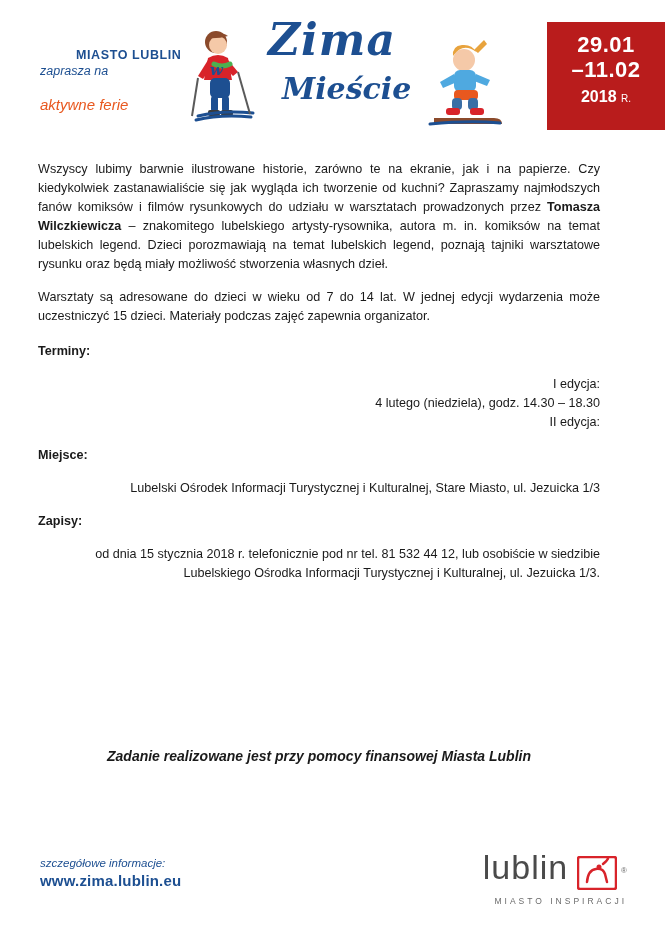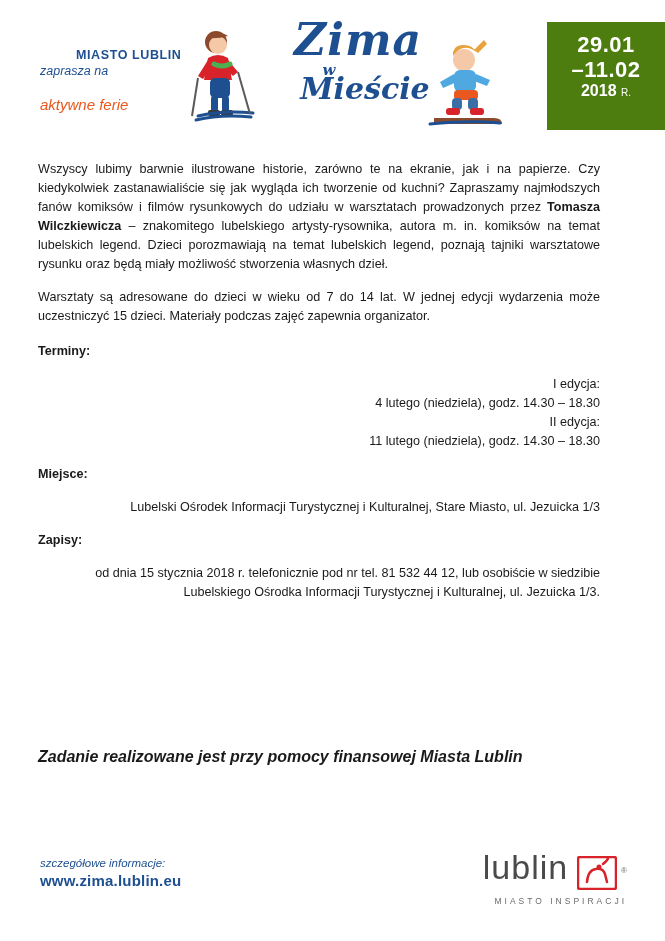--- a/index.html
+++ b/index.html
@@ -51,50 +51,50 @@
     color: #e8581f;
     margin-top: 18px;
   }
 
   .banner-right {
     position: absolute;
     right: 0;
     top: 22px;
     width: 118px;
     height: 108px;
-    background: #4d7c0f;
+    background: #b91c1c;
     color: #ffffff;
     text-align: center;
     padding-top: 10px;
     box-sizing: border-box;
   }
   .banner-right .d1,
   .banner-right .d2 {
     font-size: 22px;
     font-weight: bold;
     letter-spacing: 0.5px;
     line-height: 25px;
   }
   .banner-right .d3 {
     font-size: 16px;
     font-weight: bold;
-    margin-top: 0;
+    margin-top: 6px;
   }
   .banner-right .d3 small {
     font-size: 10px;
     font-weight: normal;
   }
 
   .logo-zima {
     position: absolute;
-    left: 278px;
+    left: 268px;
     top: 18px;
     width: 160px;
     height: 110px;
-    text-align: center;
+    text-align: left;
   }
   .logo-zima .z1 {
     font-family: "DejaVu Serif", serif;
     font-style: italic;
     font-weight: bold;
     font-size: 44px;
     color: #1d4f91;
     line-height: 44px;
     letter-spacing: 1px;
   }
@@ -144,21 +144,22 @@
   }
   .block { margin-bottom: 14px; }
   .block .ln { margin: 0; text-align: right; }
   .spacer-top { margin-top: 16px; }
 
   .footer-note {
     position: absolute;
     left: 38px;
     top: 748px;
     width: 562px;
-    font-size: 16px;
+    text-align: center;
+    font-size: 14px;
     font-style: italic;
     font-weight: bold;
   }
 
   
   .bottom {
     position: absolute;
     left: 0;
     bottom: 0;
     width: 665px;
@@ -286,21 +287,20 @@
     <span>Wszyscy lubimy barwnie ilustrowane historie, zarówno te na ekranie, jak i na papierze. Czy kiedykolwiek zastanawialiście się jak wygląda ich tworzenie od kuchni? Zapraszamy najmłodszych fanów  komiksów i filmów rysunkowych do udziału w warsztatach prowadzonych przez </span><span class="b">Tomasza Wilczkiewicza</span><span> – znakomitego lubelskiego artysty-rysownika, autora m. in. komiksów na temat lubelskich legend. Dzieci porozmawiają na temat lubelskich legend, poznają tajniki warsztatowe rysunku oraz będą miały możliwość stworzenia własnych dzieł.</span>
   </p>
 
   <p>Warsztaty są adresowane do dzieci w wieku od 7 do 14 lat. W jednej edycji wydarzenia może uczestniczyć 15 dzieci. Materiały podczas zajęć zapewnia organizator.</p>
 
   <div class="block spacer-top">
     <p class="section-head">Terminy:</p>
     <p class="ln">I edycja:</p>
     <p class="ln">4 lutego (niedziela), godz. 14.30 – 18.30</p>
     <p class="ln">II edycja:</p>
-    <p class="ln">11 lutego (niedziela), godz. 14.30 – 18.30</p>
   </div>
 
   <div class="block">
     <p class="section-head">Miejsce:</p>
     <p class="ln">Lubelski Ośrodek Informacji Turystycznej i Kulturalnej, Stare Miasto, ul. Jezuicka 1/3</p>
   </div>
 
   <div class="block">
     <p class="section-head">Zapisy:</p>
     <p class="ln">od dnia 15 stycznia 2018 r. telefonicznie pod nr tel. 81 532 44 12, lub osobiście w siedzibie</p>

